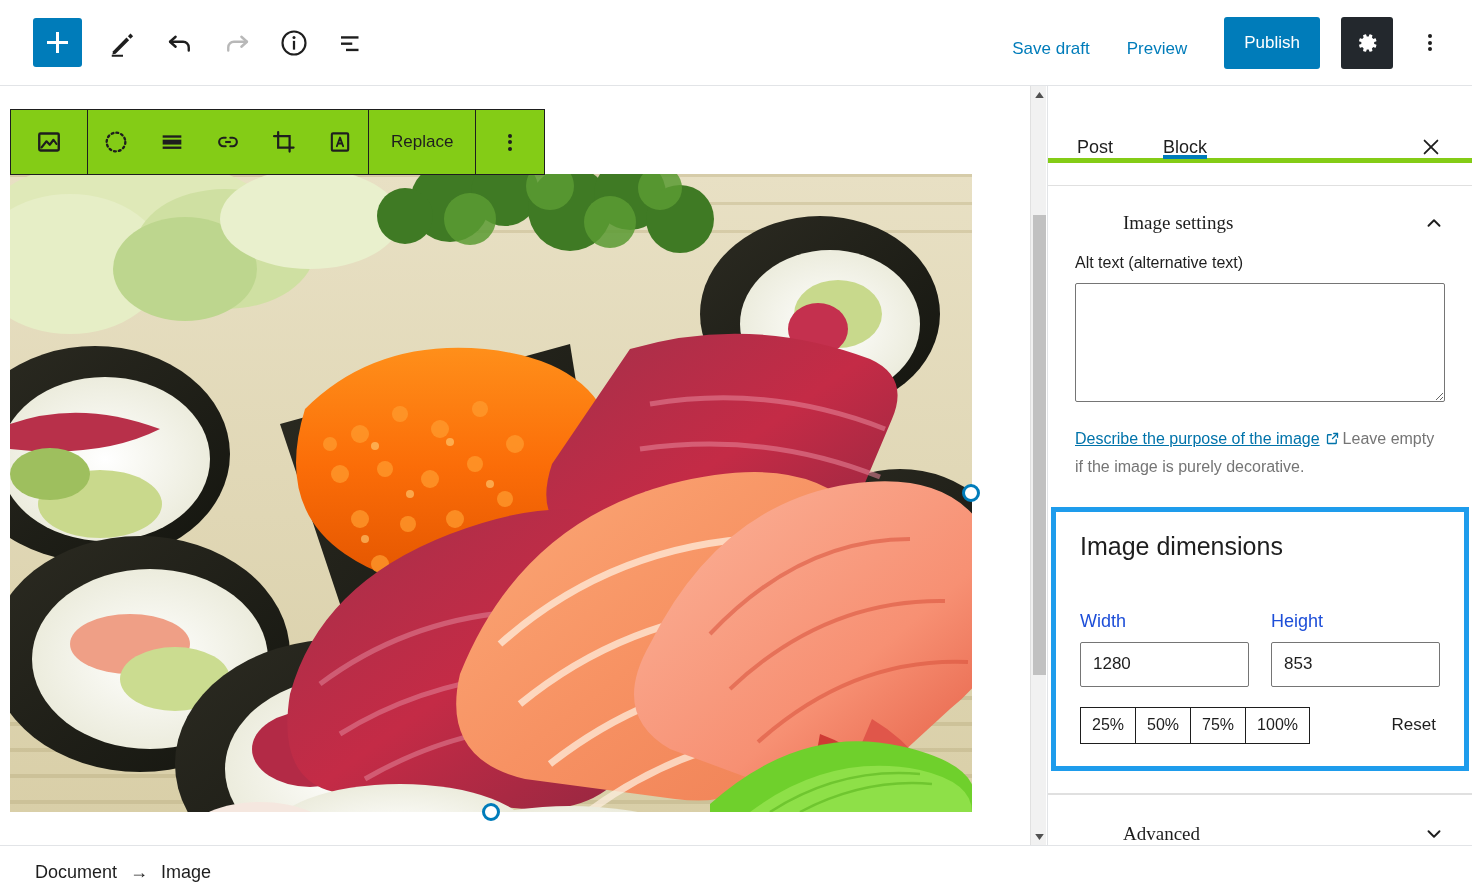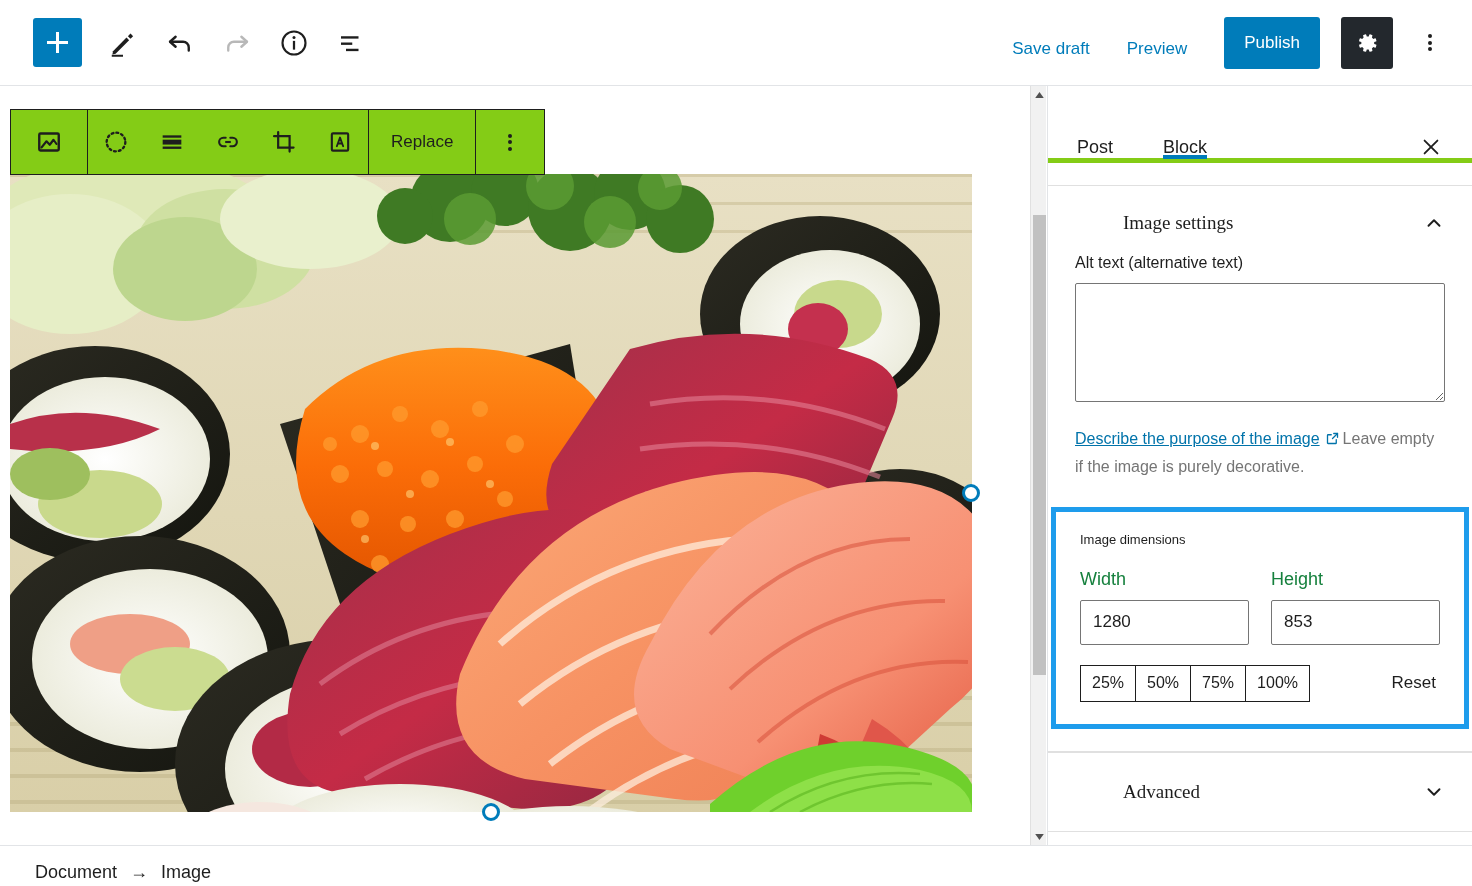--- a/index.html
+++ b/index.html
@@ -164,28 +164,28 @@
   }
   .help a { color: #0073aa; text-decoration: underline; }
   .ext-icon { display: inline-block; vertical-align: -2px; margin: 0 3px 0 5px; }
 
   
   .highlight-box {
     margin: 0 3px; border: 5px solid #1e9cec;
     padding: 20px 24px 22px 24px;
   }
   .hl-title {
-    font-family: "Liberation Sans", sans-serif; font-size: 13px;
+    font-family: "Liberation Sans", sans-serif; font-size: 25px;
     color: #1e1e1e; margin-bottom: 22px;
   }
   .dim-row { display: flex; gap: 22px; }
   .dim-col { flex: 1; }
   .dim-label {
     display: block; font-family: "Liberation Sans", sans-serif;
-    font-size: 18px; color: #15803d; margin-bottom: 10px;
+    font-size: 18px; color: #1d4ed8; margin-bottom: 10px; margin-top: 28px;
   }
   .dim-input {
     width: 100%; height: 45px; border: 1px solid #757575; border-radius: 2px;
     font-family: "Liberation Sans", sans-serif; font-size: 17px;
     padding: 0 12px; color: #1e1e1e; background:#fff;
   }
   .pct-row { display: flex; align-items: center; margin-top: 20px; }
   .pct-group { display: flex; }
   .pct-btn {
     border: 1px solid #1e1e1e; border-right: none; background: #fff;

